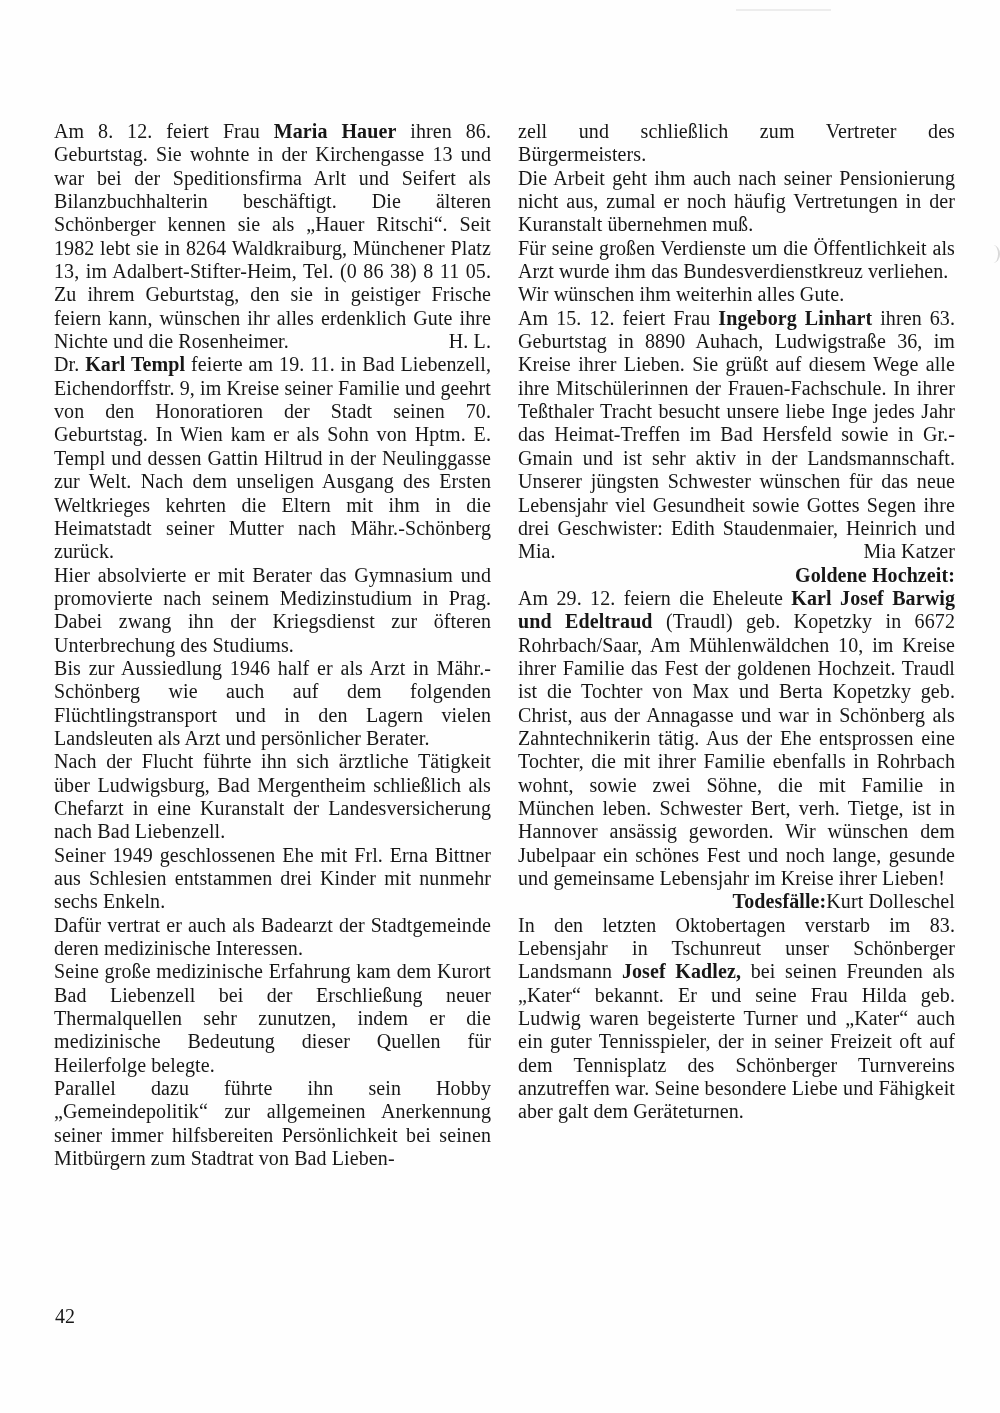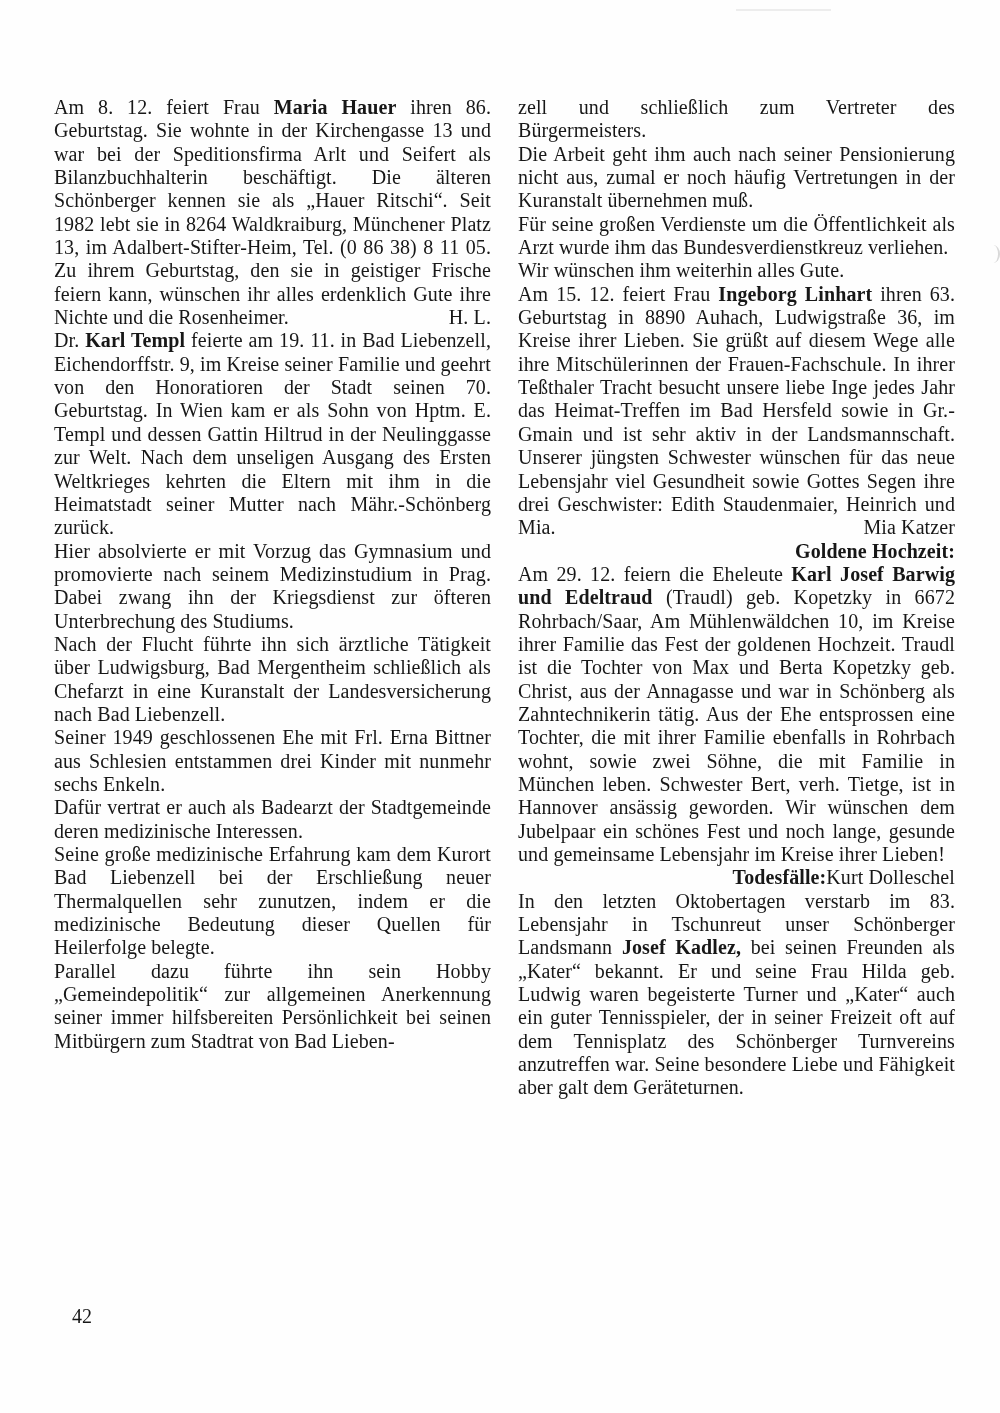--- a/index.html
+++ b/index.html
@@ -10,37 +10,37 @@
     font-family: "Liberation Serif", serif;
     color: #171717;
     overflow: hidden;
   }
   .page {
     position: absolute; inset: 0;
     background: #fefefe;
   }
   .col {
     position: absolute;
-    top: 96px;
+    top: 120px;
     width: 437px;
     font-size: 20px;
     line-height: 23.35px;
     text-align: justify;
     letter-spacing: 0.1px;
   }
   .col-left  { left: 54px; }
   .col-right { left: 518px; }
   p.block { margin: 0; }
   .gap-before { margin-top: 23px; }
   .heading { font-weight: bold; text-align: right; }
   .bold { font-weight: bold; }
   .sig { float: right; }
   .page-number {
     position: absolute;
-    left: 72px; top: 1305px;
+    left: 55px; top: 1305px;
     font-size: 20px;
   }
   
   .artifact-line {
     position: absolute;
     left: 736px; top: 9px;
     width: 95px; height: 2px;
     background: #ededed;
   }
   .artifact-mark {
@@ -55,21 +55,22 @@
 </head>
 <body>
 
 <div class="page">
   <div class="artifact-line"></div>
   <div class="artifact-mark"></div>
 
   <div class="col col-left">
       <p class="block"><span>Am 8. 12. feiert Frau </span><span class="bold">Maria Hauer</span><span> ihren 86. Geburtstag. Sie wohnte in der Kirchengasse 13 und war bei der Speditionsfirma Arlt und Seifert als Bilanzbuchhalterin beschäftigt. Die älteren Schönberger kennen sie als „Hauer Ritschi“. Seit 1982 lebt sie in 8264 Waldkraiburg, Münchener Platz 13, im Adalbert-Stifter-Heim, Tel. (0 86 38) 8 11 05. Zu ihrem Geburtstag, den sie in geistiger Frische feiern kann, wünschen ihr alles erdenklich Gute ihre Nichte und die Rosenheimer.</span><span class="sig">H. L.</span></p>
       <p class="block"><span>Dr. </span><span class="bold">Karl Templ</span><span> feierte am 19. 11. in Bad Liebenzell, Eichendorffstr. 9, im Kreise seiner Familie und geehrt von den Honoratioren der Stadt seinen 70. Geburtstag. In Wien kam er als Sohn von Hptm. E. Templ und dessen Gattin Hiltrud in der Neulinggasse zur Welt. Nach dem unseligen Ausgang des Ersten Weltkrieges kehrten die Eltern mit ihm in die Heimatstadt seiner Mutter nach Mähr.-Schönberg zurück.</span></p>
-      <p class="block"><span>Hier absolvierte er mit Vorzug das Gymnasium und promovierte nach seinem Medizinstudium in Prag. Dabei zwang ihn der Kriegsdienst zur öfteren Unterbrechung des Studiums.</span></p>
+      <p class="block"><span>Hier absolvierte er mit Berater das Gymnasium und promovierte nach seinem Medizinstudium in Prag. Dabei zwang ihn der Kriegsdienst zur öfteren Unterbrechung des Studiums.</span></p>
+      <p class="block"><span>Bis zur Aussiedlung 1946 half er als Arzt in Mähr.-Schönberg wie auch auf dem folgenden Flüchtlingstransport und in den Lagern vielen Landsleuten als Arzt und persönlicher Berater.</span></p>
       <p class="block"><span>Nach der Flucht führte ihn sich ärztliche Tätigkeit über Ludwigsburg, Bad Mergentheim schließlich als Chefarzt in eine Kuranstalt der Landesversicherung nach Bad Liebenzell.</span></p>
       <p class="block"><span>Seiner 1949 geschlossenen Ehe mit Frl. Erna Bittner aus Schlesien entstammen drei Kinder mit nunmehr sechs Enkeln.</span></p>
       <p class="block"><span>Dafür vertrat er auch als Badearzt der Stadtgemeinde deren medizinische Interessen.</span></p>
       <p class="block"><span>Seine große medizinische Erfahrung kam dem Kurort Bad Liebenzell bei der Erschließung neuer Thermalquellen sehr zunutzen, indem er die medizinische Bedeutung dieser Quellen für Heilerfolge belegte.</span></p>
       <p class="block"><span>Parallel dazu führte ihn sein Hobby „Gemeindepolitik“ zur allgemeinen Anerkennung seiner immer hilfsbereiten Persönlichkeit bei seinen Mitbürgern zum Stadtrat von Bad Lieben-</span></p>
     </div>
   <div class="col col-right">
       <p class="block"><span>zell und schließlich zum Vertreter des Bürgermeisters.</span></p>
       <p class="block"><span>Die Arbeit geht ihm auch nach seiner Pensionierung nicht aus, zumal er noch häufig Vertretungen in der Kuranstalt übernehmen muß.</span></p>
       <p class="block"><span>Für seine großen Verdienste um die Öffentlichkeit als Arzt wurde ihm das Bundesverdienstkreuz verliehen.</span></p>

